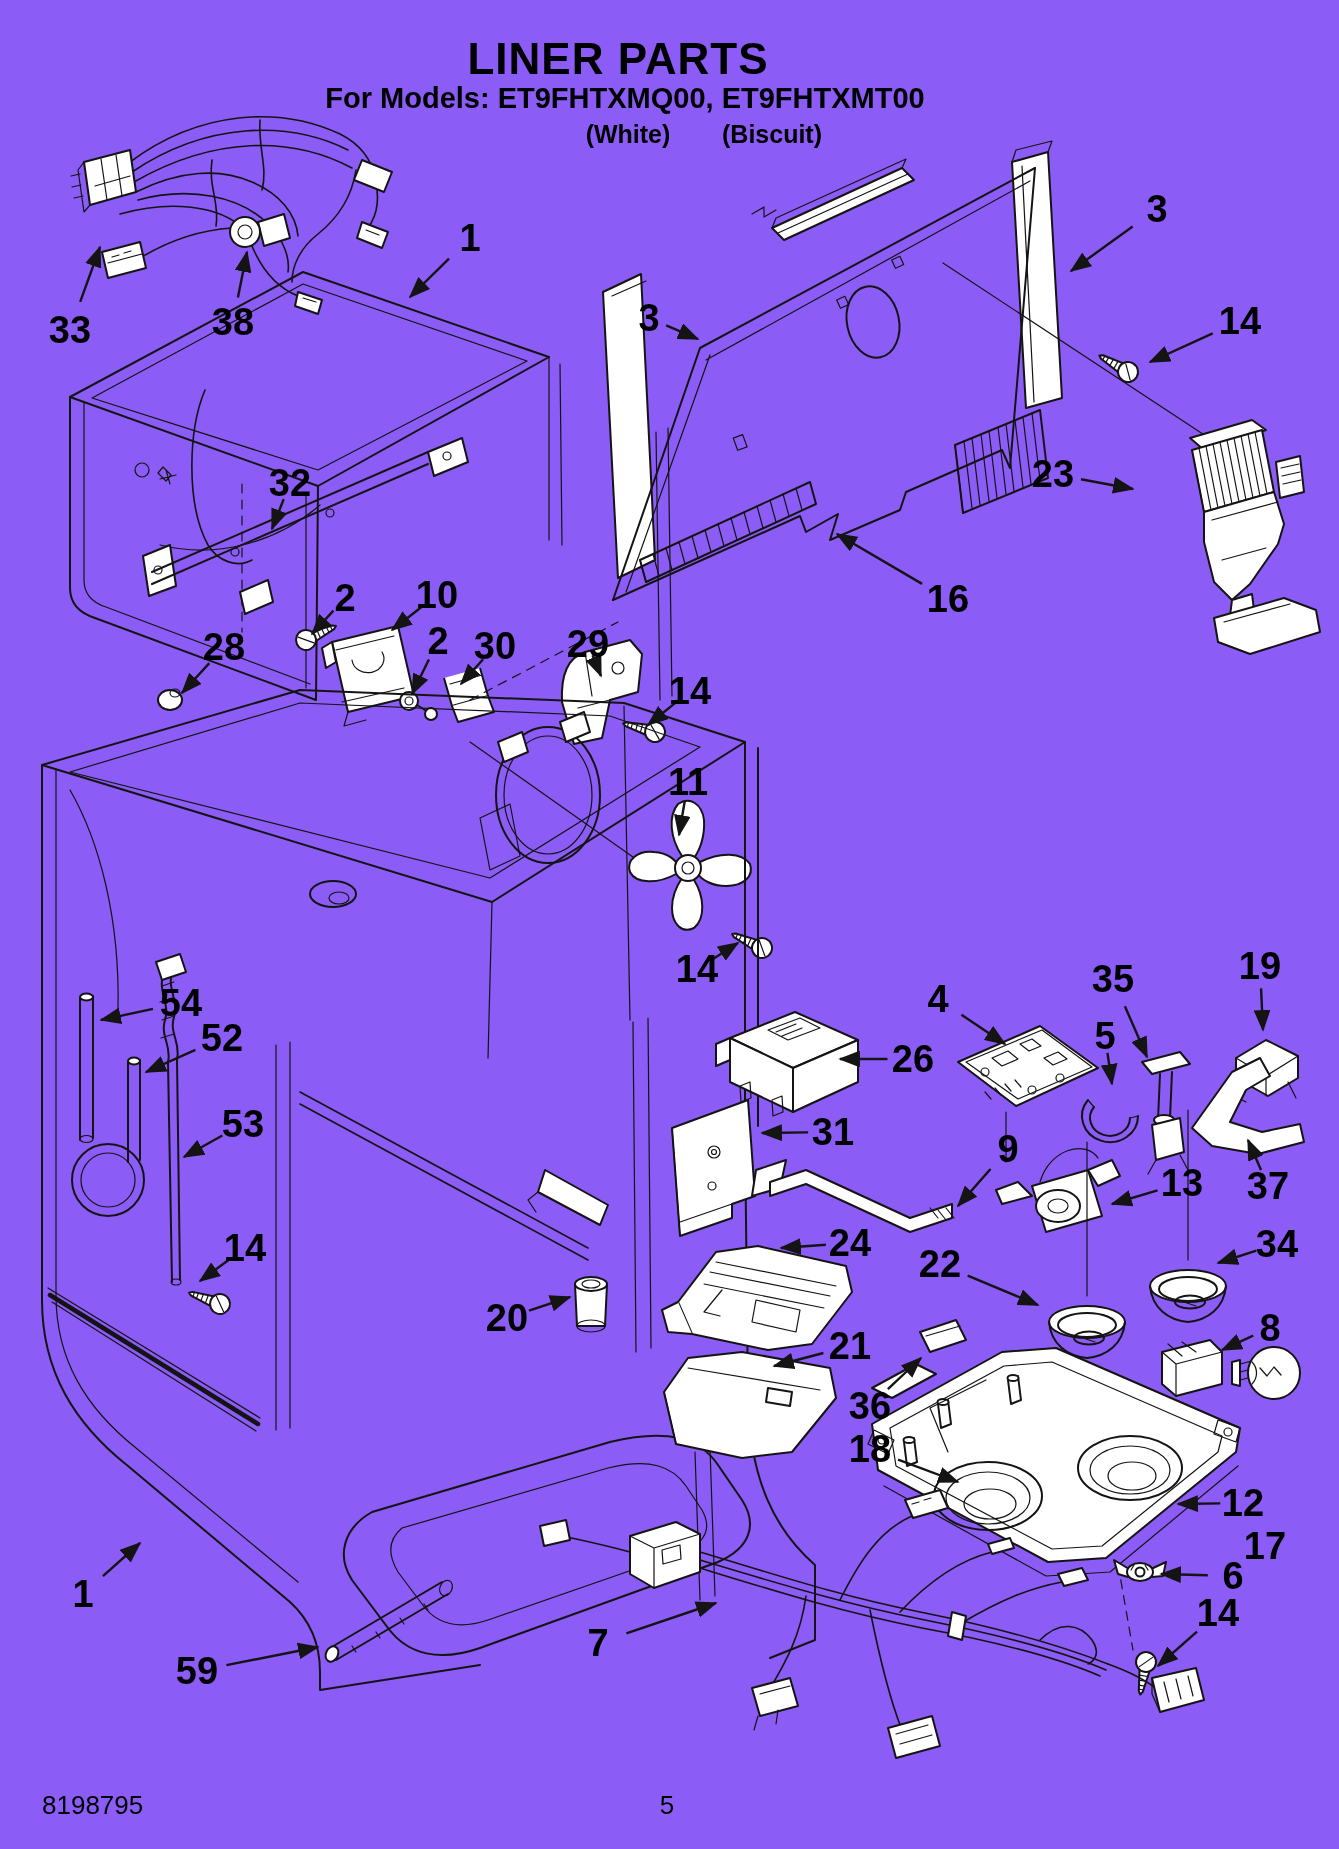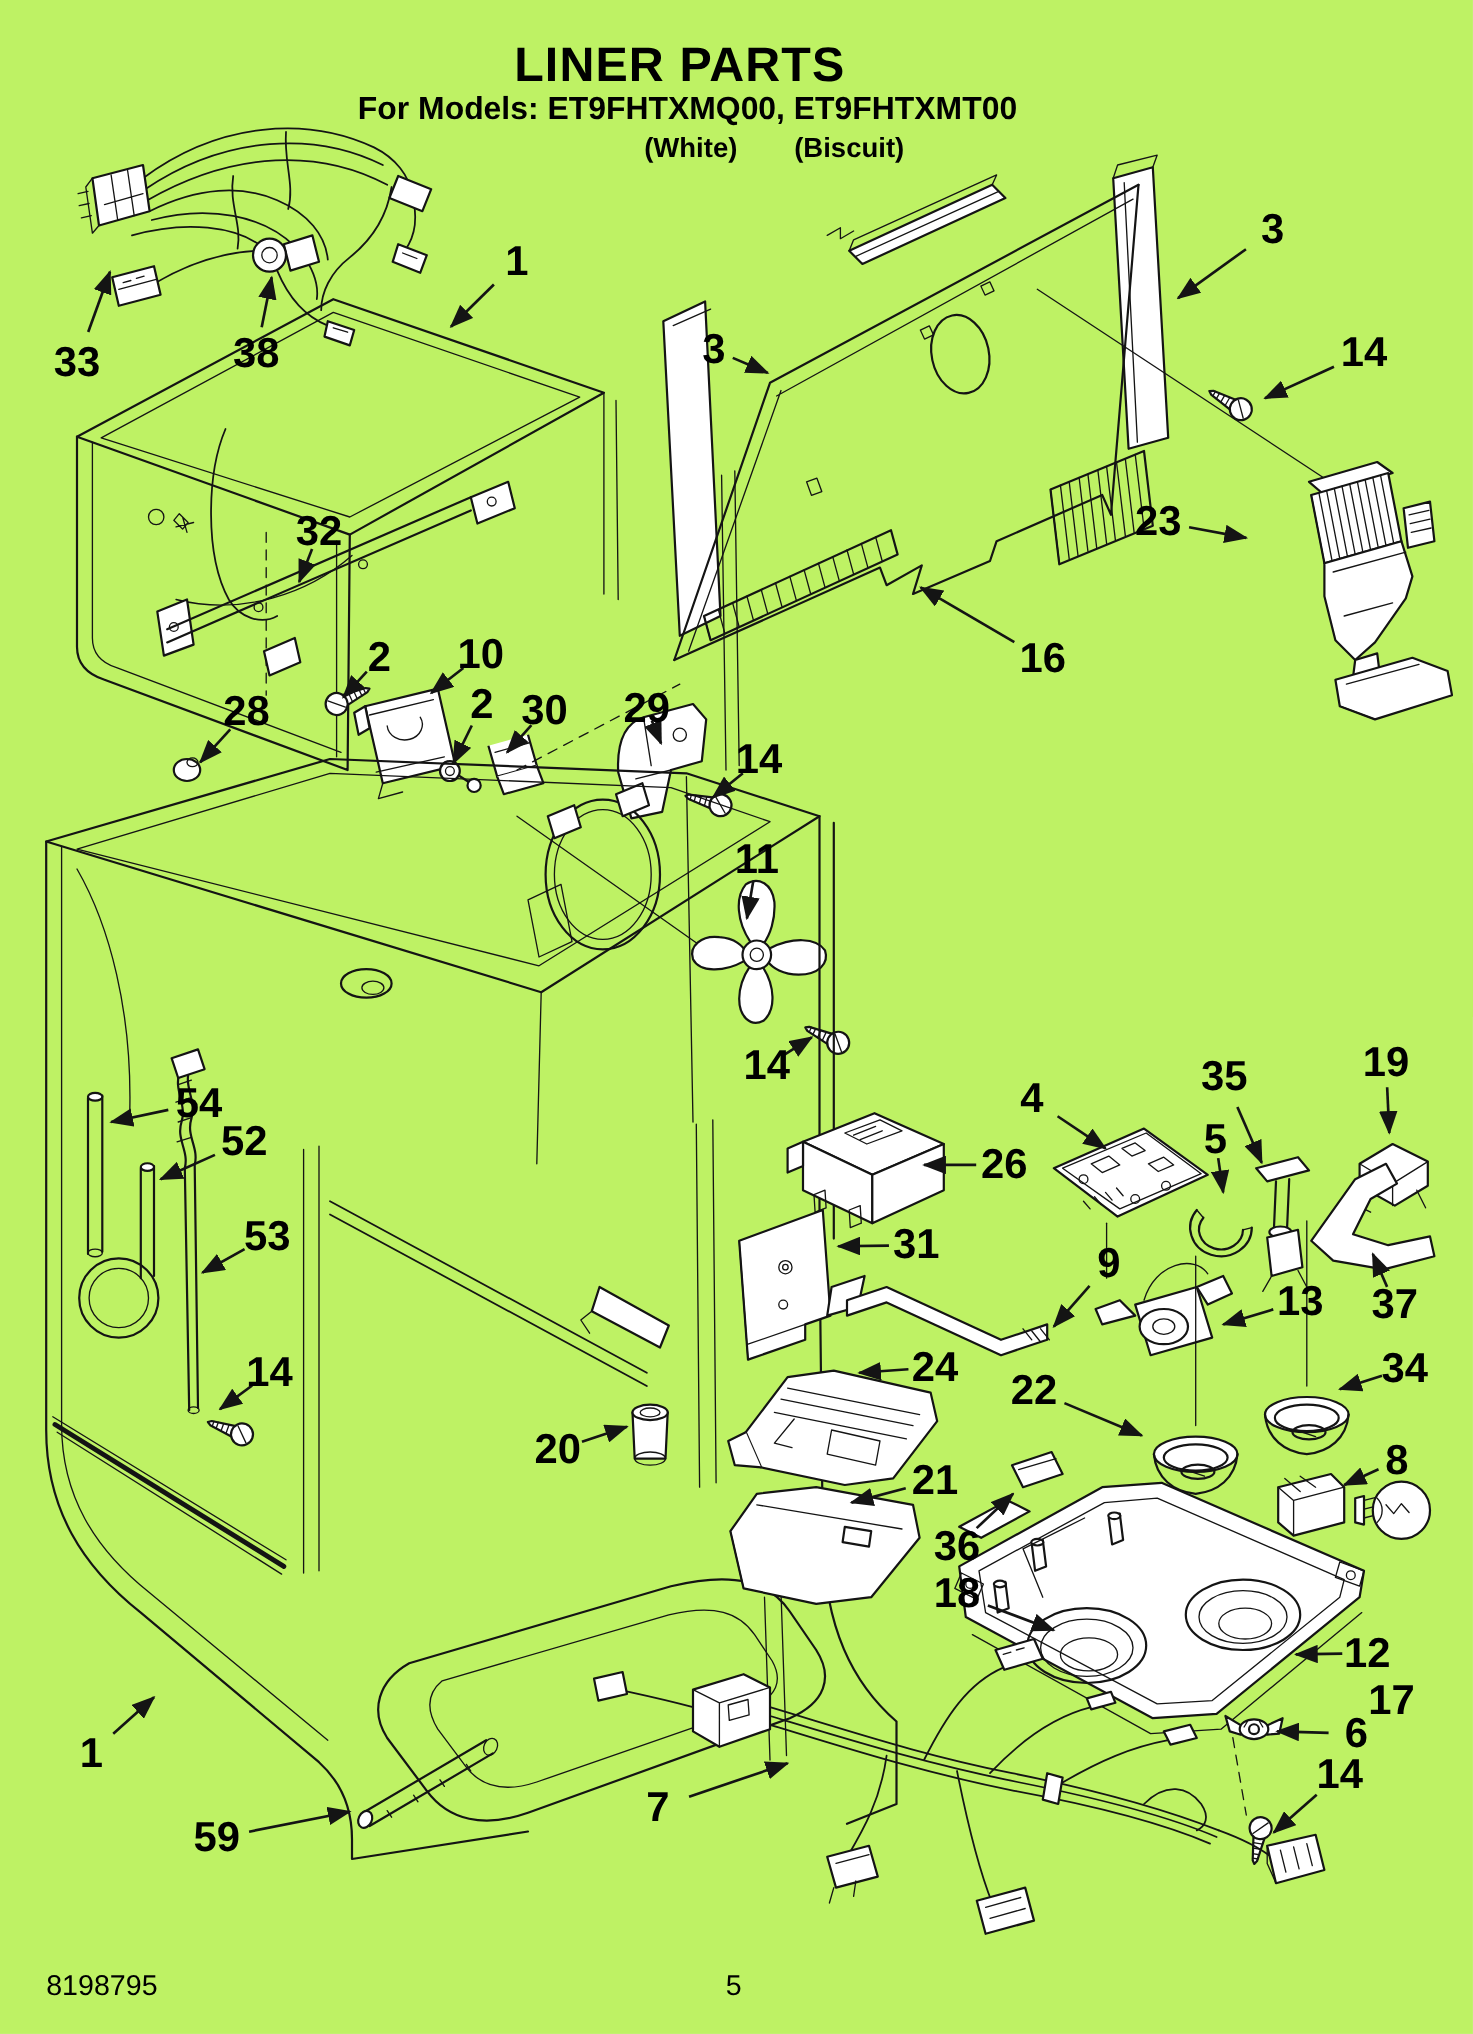--- a/index.html
+++ b/index.html
@@ -1,16 +1,16 @@
 <!DOCTYPE html>
 <html><head>
 <meta charset="utf-8">
 <style>
   html,body{margin:0;padding:0;background:#e8e8e8;}
-  .page{position:relative;width:1339px;height:1849px;background:#bef264;margin:0 auto;
+  .page{position:relative;width:1339px;height:1849px;background:#8b5cf6;margin:0 auto;
         font-family:"Liberation Sans", sans-serif;}
   svg{display:block;position:absolute;inset:0;}
   .blk{stroke:#141414;fill:none;stroke-width:2;stroke-linecap:round;stroke-linejoin:round;}
   .thin{stroke-width:1.2;}
   .med{stroke-width:1.6;}
   .thick{stroke-width:4.5;}
   .wfill{fill:#ffffff;stroke:#141414;stroke-width:2;stroke-linejoin:round;}
   .dash{stroke-dasharray:9,7;}
   text{fill:#000;}
   .title{font-size:44px;font-weight:700;letter-spacing:1px;}

